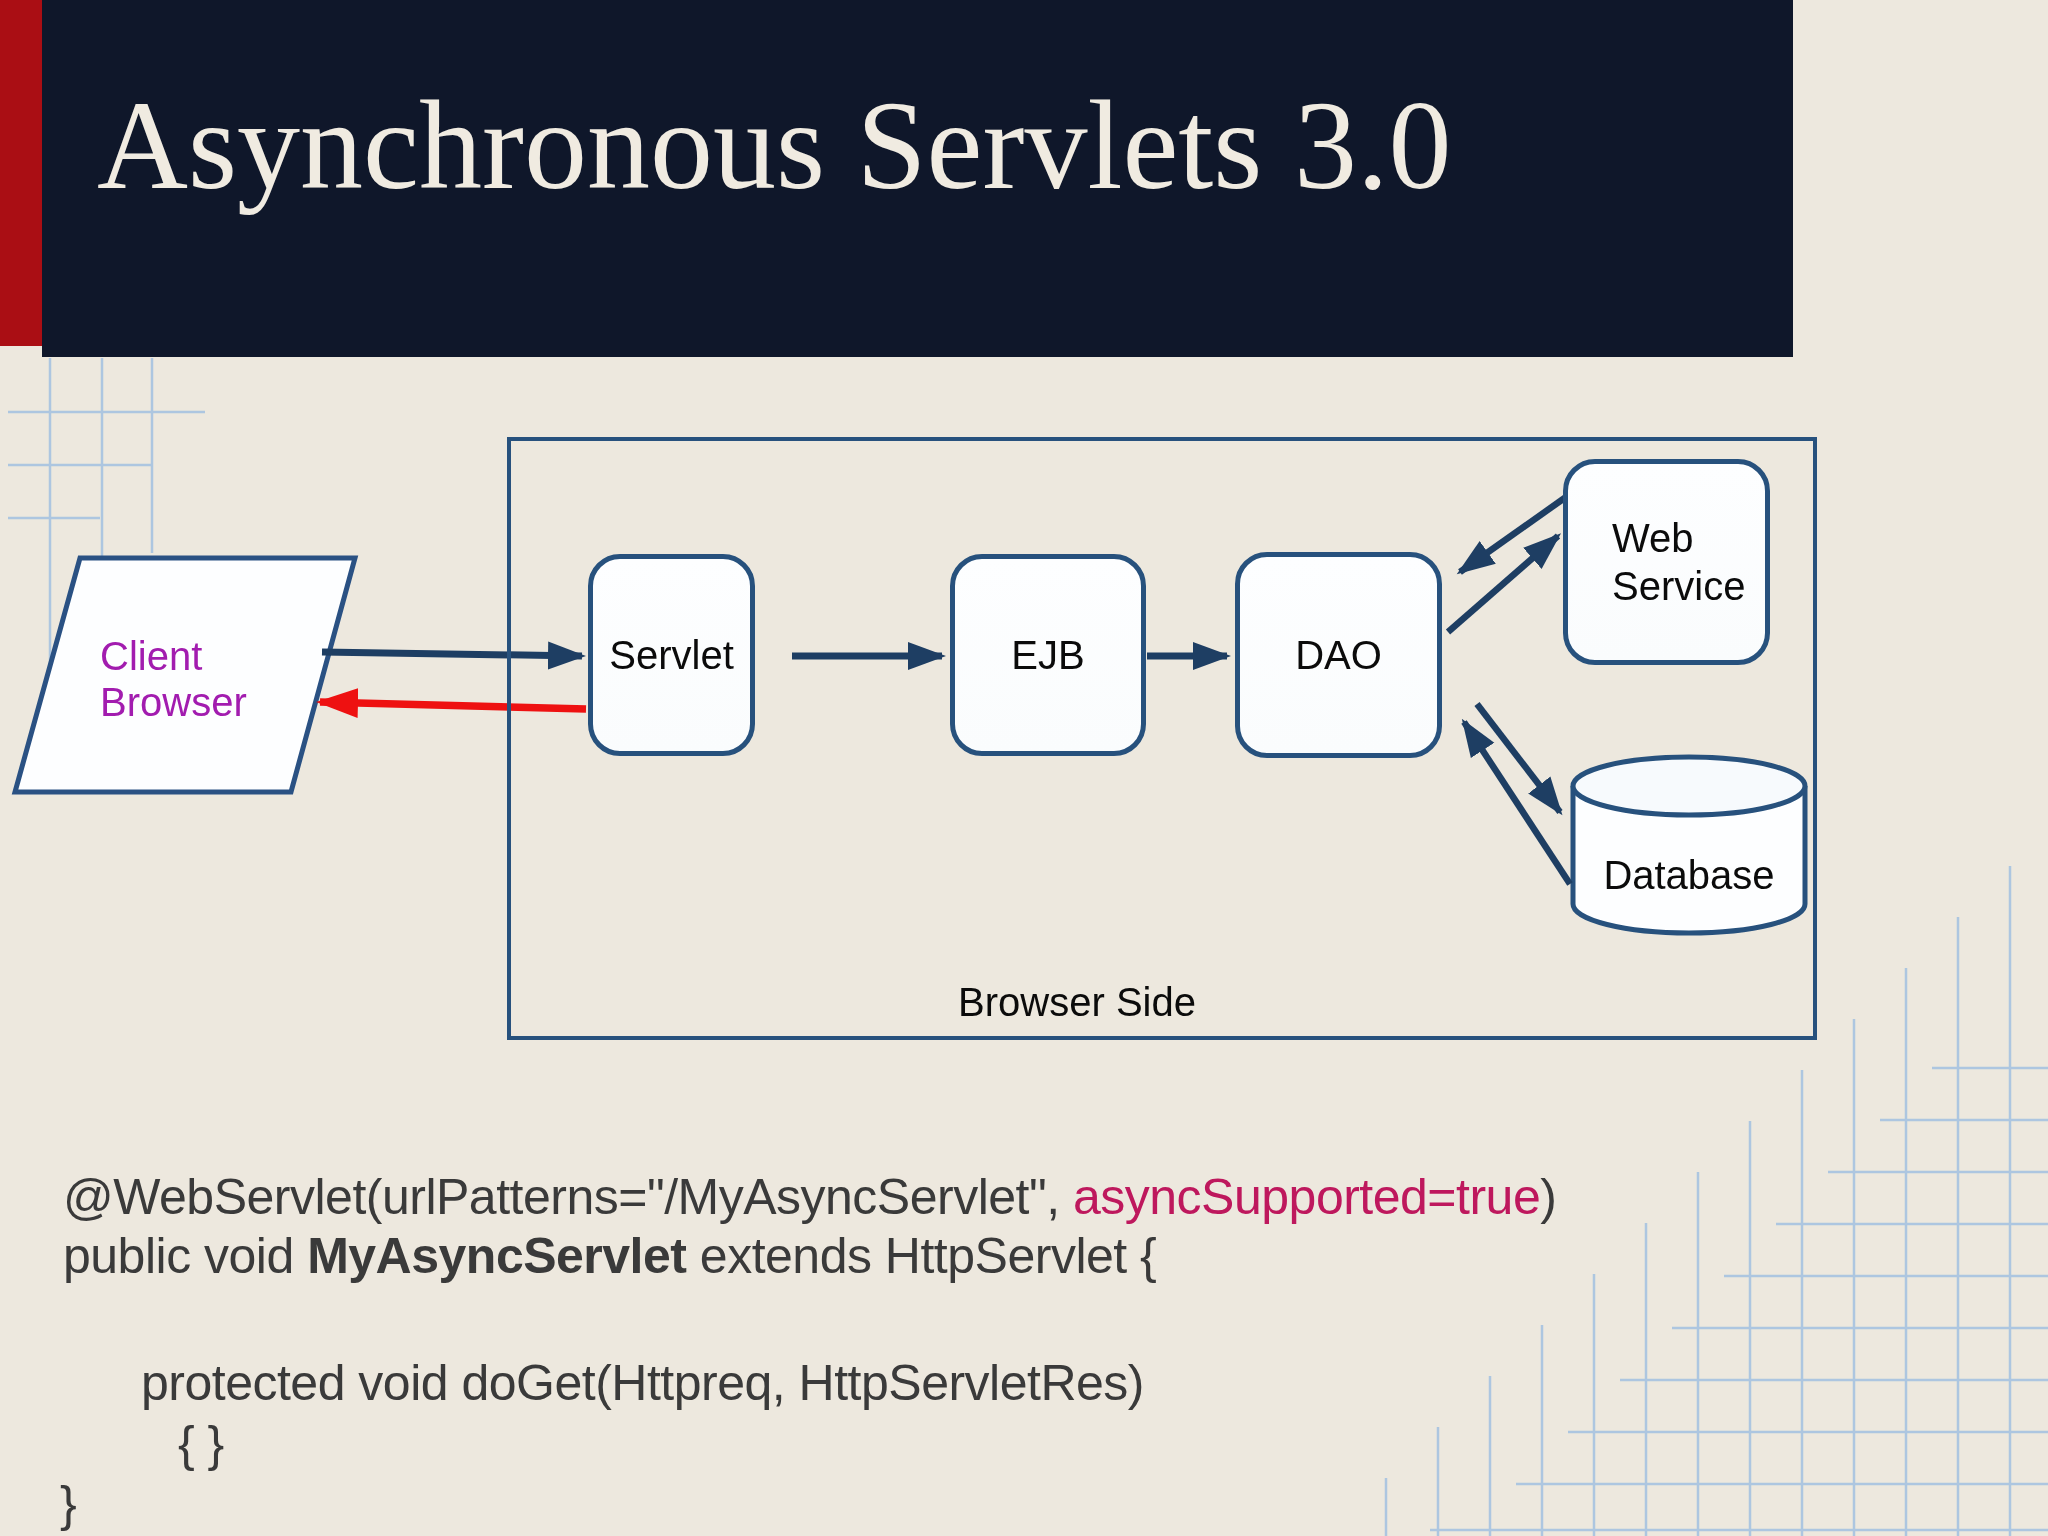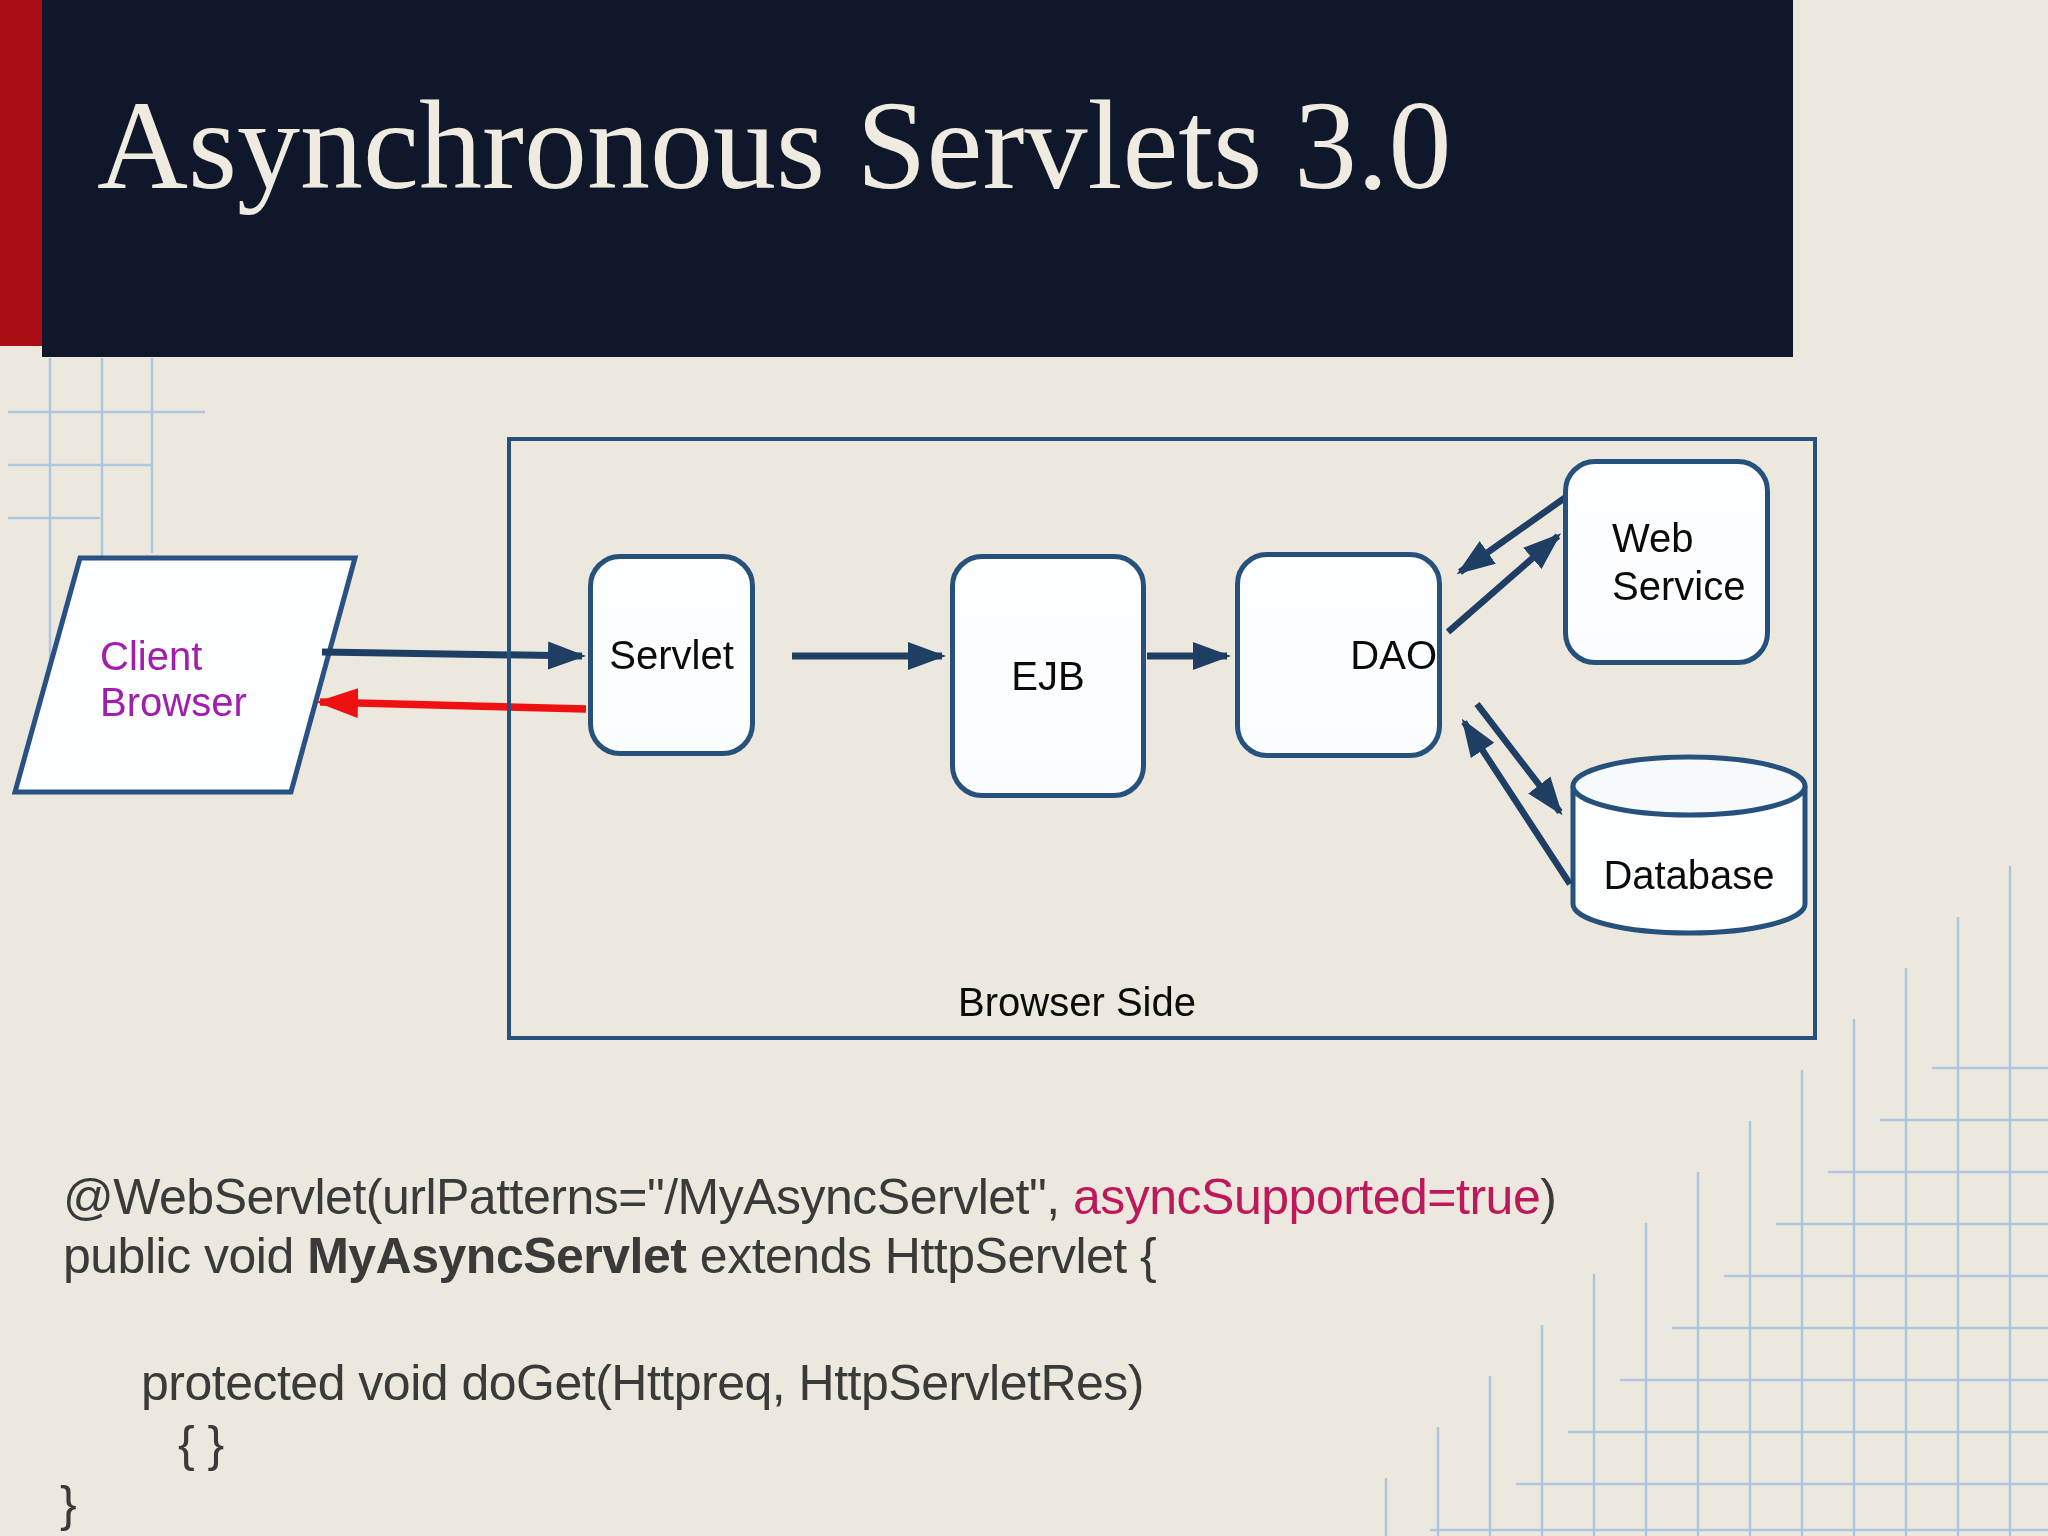--- a/index.html
+++ b/index.html
@@ -21,22 +21,22 @@
   .server-box{position:absolute;left:507px;top:437px;width:1310px;height:603px;
     border:4px solid #27517d;box-sizing:border-box;z-index:2;background:transparent;}
   .server-side-label{position:absolute;left:897px;top:980px;width:360px;text-align:center;
     font-size:40px;color:#0b0b0b;z-index:3;}
   
   .node{position:absolute;box-sizing:border-box;border:5px solid #27517d;border-radius:32px;
     background:linear-gradient(180deg,#fdfeff 0%,#fafcfd 100%);
     display:flex;align-items:center;justify-content:center;
     font-size:40px;color:#0b0b0b;z-index:3;}
   .node-servlet{left:588px;top:554px;width:167px;height:202px;}
-  .node-ejb{left:950px;top:554px;width:196px;height:244px;}
-  .node-dao{left:1235px;top:552px;width:207px;height:206px;justify-content:flex-end;}
+  .node-ejb{left:950px;top:554px;width:196px;height:202px;}
+  .node-dao{left:1235px;top:552px;width:207px;height:206px;}
   .node-ws{left:1563px;top:459px;width:207px;height:206px;justify-content:flex-start;}
   .node-ws .lines{padding-left:44px;line-height:48px;}
   
   .client-label{position:absolute;left:100px;top:633px;font-size:40px;line-height:46px;color:#a21caf;z-index:3;}
   .db-label{position:absolute;left:1573px;top:841px;width:232px;text-align:center;font-size:40px;color:#0b0b0b;z-index:3;margin-top:12px;}
   
   .code-line{position:absolute;font-size:50px;letter-spacing:-0.5px;color:#3a3a3a;white-space:pre;z-index:3;}
   .code-line .hl{color:#be185d;}
   .code-line .b{font-weight:700;}
   .cl1{left:63px;top:1168px;}

